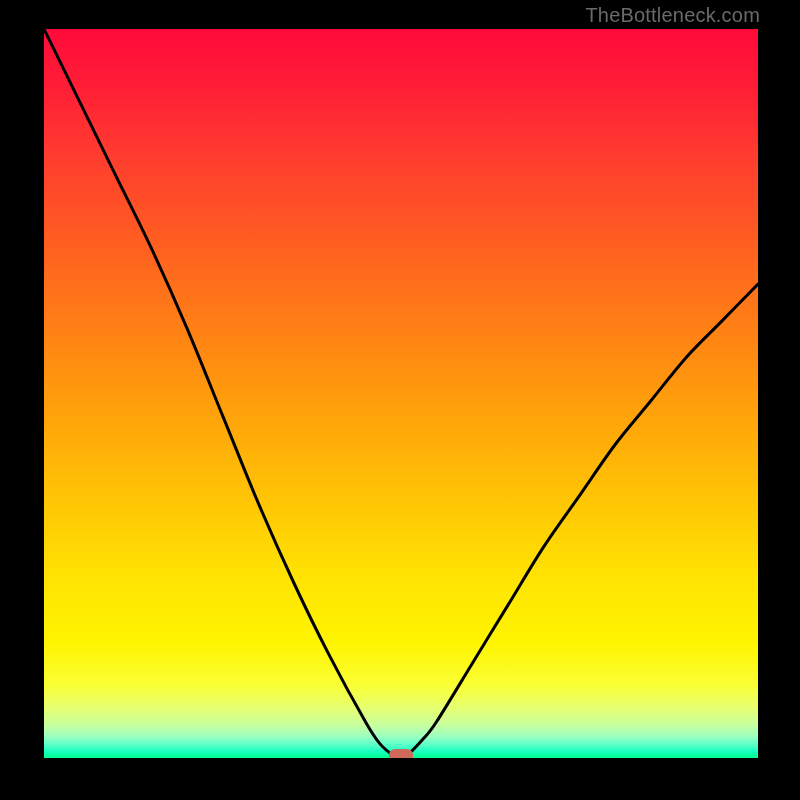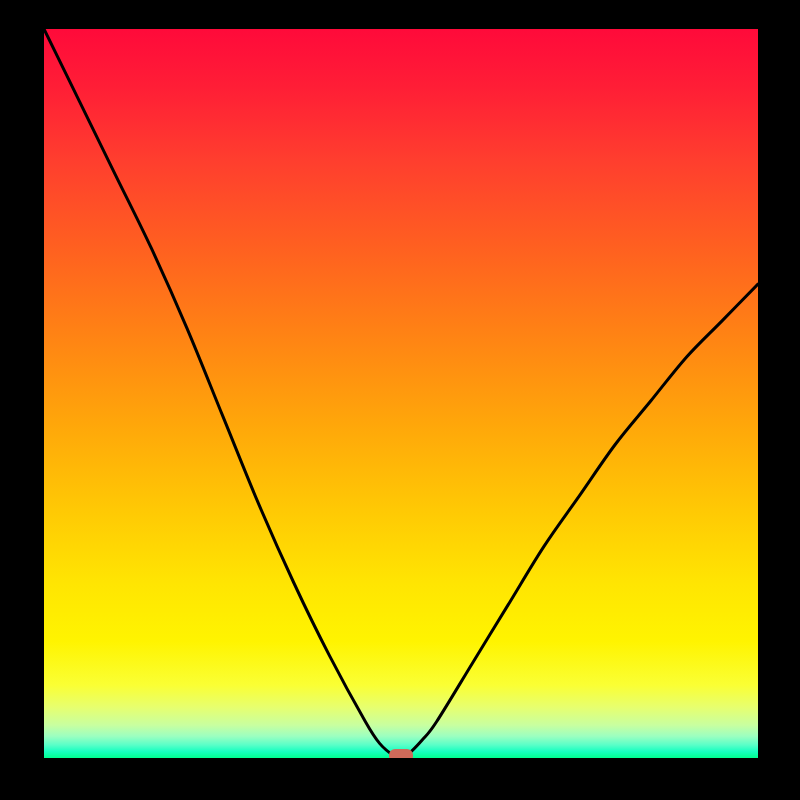--- a/index.html
+++ b/index.html
@@ -69,20 +69,21 @@
     stroke-width: 3;
     stroke-linecap: round;
     stroke-linejoin: round;
   }
 </style>
 </head>
 <body>
 
 <div class="frame">
 
+  <div class="watermark">TheBottleneck.com</div>
 
   <div class="plot-area">
     <svg viewBox="0 0 714 729" preserveAspectRatio="none">
       <path id="curve-path" class="curve" d="M 0.0 0.0 C 6.0 12.1, 23.8 48.6, 35.7 72.9 C 47.6 97.2, 59.5 121.5, 71.4 145.8 C 83.3 170.1, 95.2 193.2, 107.1 218.7 C 119.0 244.2, 130.9 270.9, 142.8 298.9 C 154.7 326.8, 166.6 357.2, 178.5 386.4 C 190.4 415.5, 202.3 445.9, 214.2 473.9 C 226.1 501.8, 238.0 528.5, 249.9 554.0 C 261.8 579.6, 273.7 603.9, 285.6 626.9 C 297.5 650.0, 313.0 678.0, 321.3 692.5 C 329.6 707.1, 330.8 708.7, 335.6 714.4 C 340.3 720.1, 346.3 724.4, 349.9 726.8 C 353.4 729.2, 354.6 729.2, 357.0 729.0 C 359.4 728.8, 360.6 728.4, 364.1 725.4 C 367.7 722.3, 373.7 716.2, 378.4 710.8 C 383.2 705.3, 384.4 705.3, 392.7 692.5 C 401.0 679.8, 416.5 653.7, 428.4 634.2 C 440.3 614.8, 452.2 595.3, 464.1 575.9 C 476.0 556.5, 487.9 535.8, 499.8 517.6 C 511.7 499.4, 523.6 483.6, 535.5 466.6 C 547.4 449.6, 559.3 431.3, 571.2 415.5 C 583.1 399.7, 595.0 386.4, 606.9 371.8 C 618.8 357.2, 630.7 341.4, 642.6 328.0 C 654.5 314.7, 666.4 303.8, 678.3 291.6 C 690.2 279.5, 708.0 261.2, 714.0 255.1"></path>
       <rect id="min-marker" class="minimum-marker" rx="6" ry="6" width="24" height="13" x="345.0" y="720.0"></rect>
     </svg>
   </div>
 
 </div>
 

